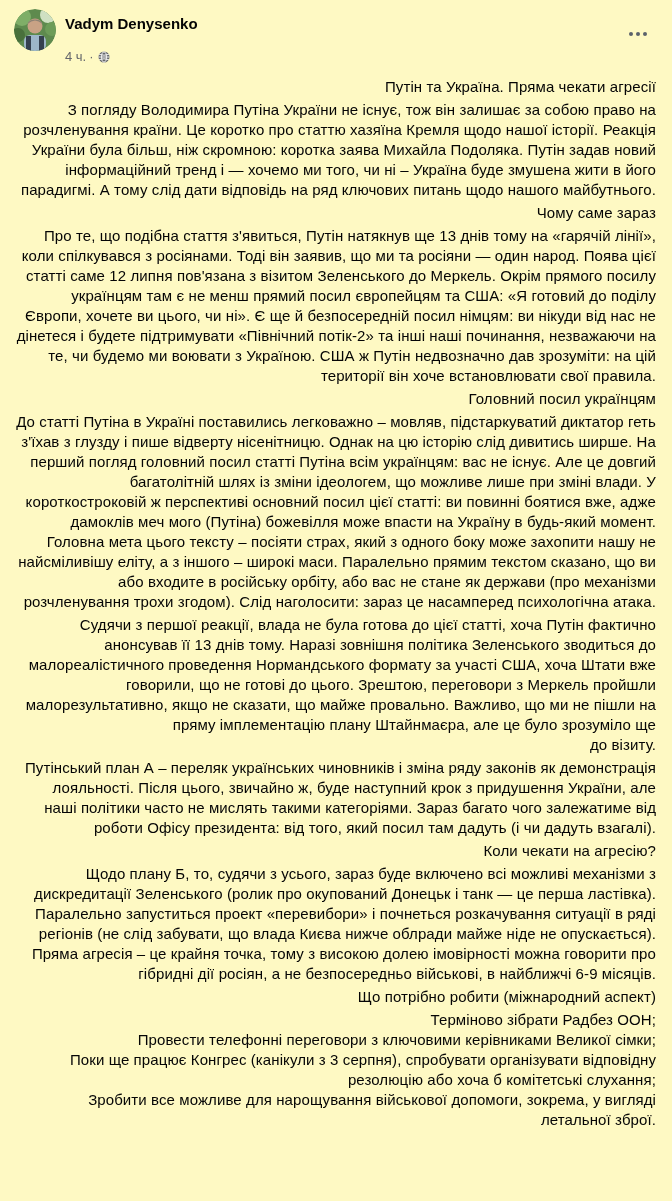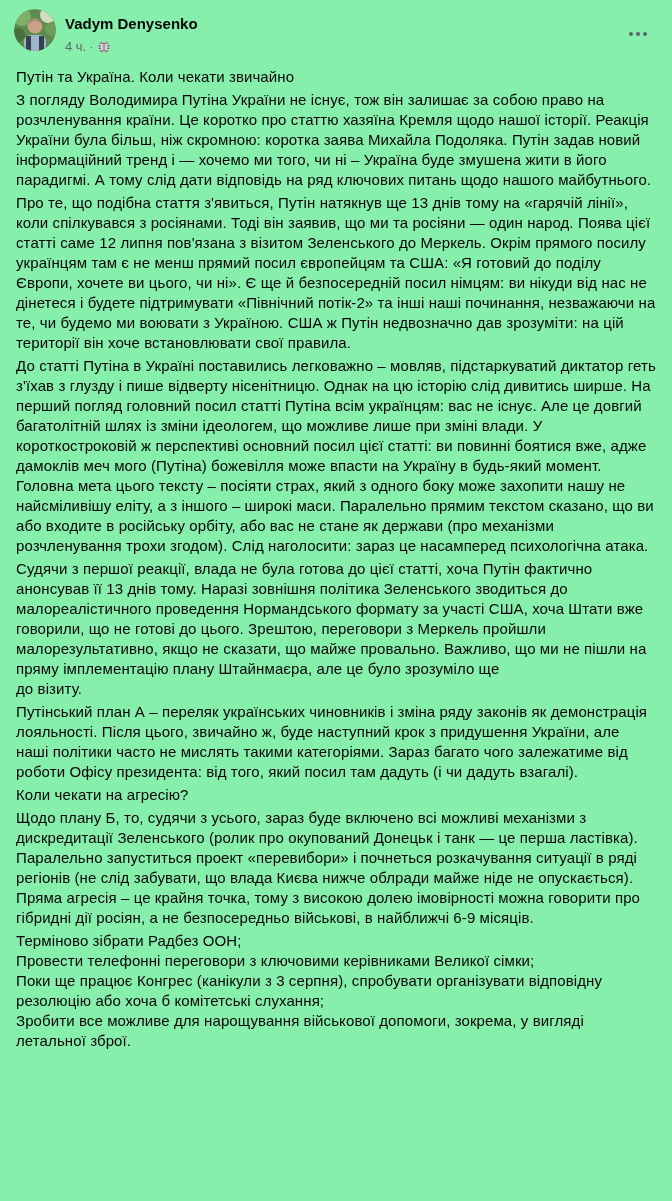--- a/index.html
+++ b/index.html
@@ -4,21 +4,21 @@
 <style>
   html, body { margin: 0; padding: 0; }
   body {
     width: 672px;
     height: 1201px;
     overflow: hidden;
     background: #ffffff;
     font-family: "Liberation Sans", "DejaVu Sans", sans-serif;
     color: #050505;
   }
-  .post { position: relative; width: 672px; height: 1201px; background: #86efac; }
+  .post { position: relative; width: 672px; height: 1201px; background: #fef9c3; text-align: right; }
 
   
   .post-header {
     display: flex;
     align-items: flex-start;
     padding: 9px 16px 0 14px;
     position: relative;
   }
   .avatar-wrap {
     width: 42px; height: 42px;
@@ -32,21 +32,21 @@
   .author-name {
     font-size: 15px;
     font-weight: 700;
     color: #050505;
     line-height: 19px;
     cursor: pointer;
   }
   .meta-row {
     display: flex;
     align-items: center;
-    margin-top: 6px;
+    margin-top: 16px;
     color: #65676b;
     font-size: 13px;
     line-height: 16px;
   }
   .meta-row .dot-sep { margin: 0 4px 0 3px; }
   .globe { width: 12px; height: 12px; display: inline-block; }
 
   .menu-button {
     position: absolute;
     top: 22px;
@@ -128,28 +128,31 @@
     </div>
 
     <div class="menu-button" title="">
       <i></i>
       <i></i>
       <i></i>
     </div>
   </div>
 
   <div class="post-body">
-    <p>Путін та Україна. Коли чекати звичайно</p>
+    <p>Путін та Україна. Пряма чекати агресії</p>
     <p>З погляду Володимира Путіна України не існує, тож він залишає за собою право на розчленування країни. Це коротко про статтю хазяїна Кремля щодо нашої історії. Реакція України була більш, ніж скромною: коротка заява Михайла Подоляка. Путін задав новий інформаційний тренд і — хочемо ми того, чи ні – Україна буде змушена жити в його парадигмі. А тому слід дати відповідь на ряд ключових питань щодо нашого майбутнього.</p>
+    <p>Чому саме зараз</p>
     <p>Про те, що подібна стаття з'явиться, Путін натякнув ще 13 днів тому на «гарячій лінії», коли спілкувався з росіянами. Тоді він заявив, що ми та росіяни — один народ. Поява цієї статті саме 12 липня пов'язана з візитом Зеленського до Меркель. Окрім прямого посилу українцям там є не менш прямий посил європейцям та США: «Я готовий до поділу Європи, хочете ви цього, чи ні». Є ще й безпосередній посил німцям: ви нікуди від нас не дінетеся і будете підтримувати «Північний потік-2» та інші наші починання, незважаючи на те, чи будемо ми воювати з Україною. США ж Путін недвозначно дав зрозуміти: на цій території він хоче встановлювати свої правила.</p>
+    <p>Головний посил українцям</p>
     <p>До статті Путіна в Україні поставились легковажно – мовляв, підстаркуватий диктатор геть з'їхав з глузду і пише відверту нісенітницю. Однак на цю історію слід дивитись ширше. На перший погляд головний посил статті Путіна всім українцям: вас не існує. Але це довгий багатолітній шлях із зміни ідеологем, що можливе лише при зміні влади. У короткостроковій ж перспективі основний посил цієї статті: ви повинні боятися вже, адже дамоклів меч мого (Путіна) божевілля може впасти на Україну в будь-який момент. Головна мета цього тексту – посіяти страх, який з одного боку може захопити нашу не найсміливішу еліту, а з іншого – широкі маси. Паралельно прямим текстом сказано, що ви або входите в російську орбіту, або вас не стане як держави (про механізми розчленування трохи згодом). Слід наголосити: зараз це насамперед психологічна атака.</p>
     <p>Судячи з першої реакції, влада не була готова до цієї статті, хоча Путін фактично анонсував її 13 днів тому. Наразі зовнішня політика Зеленського зводиться до малореалістичного проведення Нормандського формату за участі США, хоча Штати вже говорили, що не готові до цього. Зрештою, переговори з Меркель пройшли малорезультативно, якщо не сказати, що майже провально. Важливо, що ми не пішли на пряму імплементацію плану Штайнмаєра, але це було зрозуміло ще
 до візиту.</p>
     <p>Путінський план А – переляк українських чиновників і зміна ряду законів як демонстрація лояльності. Після цього, звичайно ж, буде наступний крок з придушення України, але наші політики часто не мислять такими категоріями. Зараз багато чого залежатиме від роботи Офісу президента: від того, який посил там дадуть (і чи дадуть взагалі).</p>
     <p>Коли чекати на агресію?</p>
     <p>Щодо плану Б, то, судячи з усього, зараз буде включено всі можливі механізми з дискредитації Зеленського (ролик про окупований Донецьк і танк — це перша ластівка). Паралельно запуститься проект «перевибори» і почнеться розкачування ситуації в ряді регіонів (не слід забувати, що влада Києва нижче облради майже ніде не опускається). Пряма агресія – це крайня точка, тому з високою долею імовірності можна говорити про гібридні дії росіян, а не безпосередньо військові, в найближчі 6-9 місяців.</p>
+    <p>Що потрібно робити (міжнародний аспект)</p>
     <p>Терміново зібрати Радбез ООН;
 Провести телефонні переговори з ключовими керівниками Великої сімки;
 Поки ще працює Конгрес (канікули з 3 серпня), спробувати організувати відповідну резолюцію або хоча б комітетські слухання;
 Зробити все можливе для нарощування військової допомоги, зокрема, у вигляді летальної зброї.</p>
   </div>
 
 </div>
 
 </body></html>

